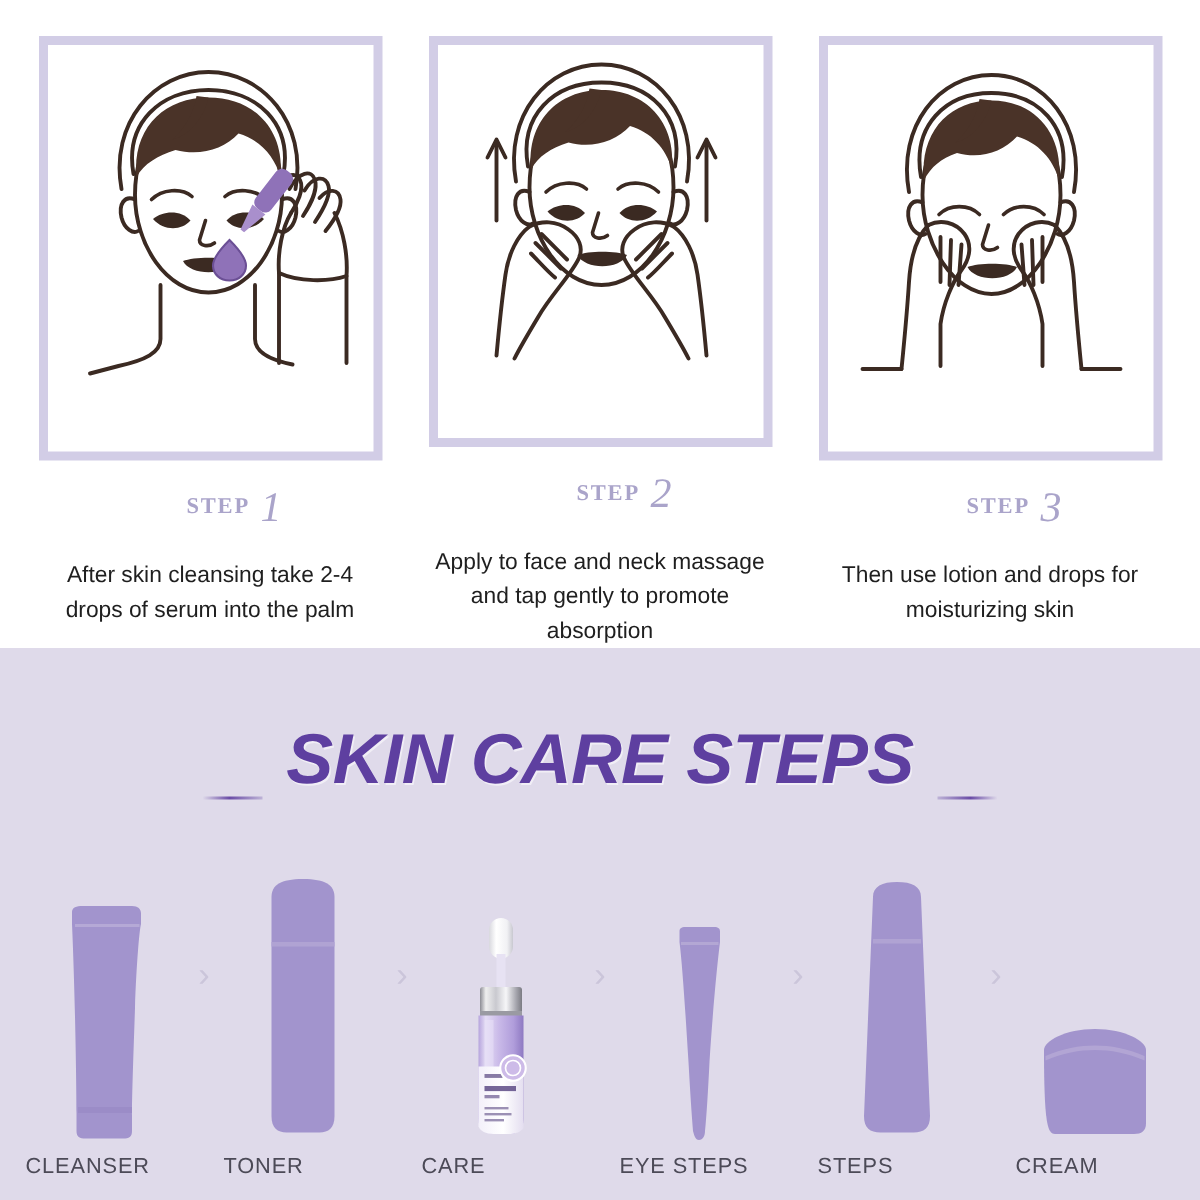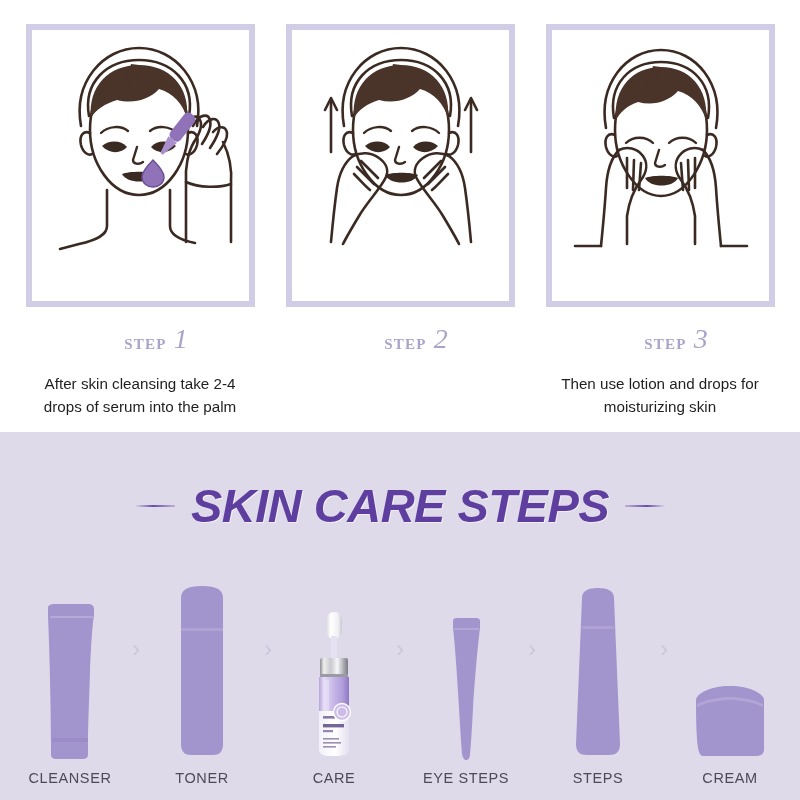--- a/index.html
+++ b/index.html
@@ -31,21 +31,21 @@
     background:#ffffff;
     display:flex; align-items:center; justify-content:center;
     overflow:hidden;
   }
   .step-frame svg { display:block; }
   .step-title {
     margin-top:16px;
     font-family:"Liberation Serif", serif;
     color:#aaa4ca;
     letter-spacing:1.2px;
-    display:flex; align-items:flex-end; gap:7px;margin-left:32px;
+    display:flex; align-items:flex-start; gap:7px;margin-left:32px;
   }
   .step-title .word {
     font-size:21px; font-weight:700;
     font-variant:small-caps;
     text-transform:lowercase;
   }
   .step-title .num {
     font-size:28px; font-style:italic; font-weight:400;
     letter-spacing:0;
   }
@@ -60,21 +60,21 @@
 
   
   .products-section {
     position:absolute; left:0; top:432px; width:800px; height:368px;
     background:#dfdaea;
   }
 
   
   .heading-row {
     position:absolute; left:0; top:46px; width:800px;
-    display:flex; align-items:center; justify-content:center; gap:16px;
+    display:flex; align-items:flex-end; justify-content:center; gap:16px;
   }
   .heading-rule {
     width:40px; height:2px;
     background:linear-gradient(90deg, rgba(90,62,157,0) 0%, #6a4ca6 45%, rgba(90,62,157,0.25) 100%);
   }
   .heading-rule.right {
     background:linear-gradient(270deg, rgba(90,62,157,0) 0%, #6a4ca6 45%, rgba(90,62,157,0.25) 100%);
   }
   .heading-text {
     font-family:"Liberation Sans", sans-serif;
@@ -105,21 +105,21 @@
     color:#c9c3d9;
     font-size:23px; line-height:1;
     font-family:"Liberation Sans", sans-serif;
     opacity:.9;
   }
   .labels-row {
     position:absolute; left:0; top:338px; width:800px;
     display:flex; align-items:center; justify-content:center;
   }
   .label-cell {
-    width:106px; text-align:center;
+    width:106px; text-align:left;
     font-size:14.5px; letter-spacing:.6px;
     color:#4c4a57;
     white-space:nowrap;
   }
   .label-gap { width:26px; }
 </style>
 </head>
 <body>
 
 <div id="page">
@@ -222,20 +222,21 @@
             <path d="M32 80 L38 68 L44 80"></path>
             <path d="M178 122 L178 70"></path>
             <path d="M172 80 L178 68 L184 80"></path>
           </g>
         </svg>
       </div>
       <div class="step-title">
         <span class="word">STEP</span>
         <span class="num">2</span>
       </div>
+      <div class="step-desc">Apply to face and neck massage and tap gently to promote absorption</div>
     </div>
 
     <div class="step-col">
       <div class="step-frame">
         <svg width="215" height="271" viewBox="0 0 215 271">
           <g fill="none" stroke="#3b2a22" stroke-width="2.6" stroke-linecap="round" stroke-linejoin="round">
             <path d="M62 100 C62 63 83 42 108 42 C133 42 154 63 154 100 C154 133 133 166 108 166 C83 166 62 133 62 100Z"></path>
             <path d="M62 105 C55 102 51 108 53 117 C55 125 61 128 64 126"></path>
             <path d="M154 105 C161 102 165 108 163 117 C161 125 155 128 152 126"></path>
             <path d="M53 98 C45 54 73 20 108 20 C143 20 171 54 163 98"></path>

